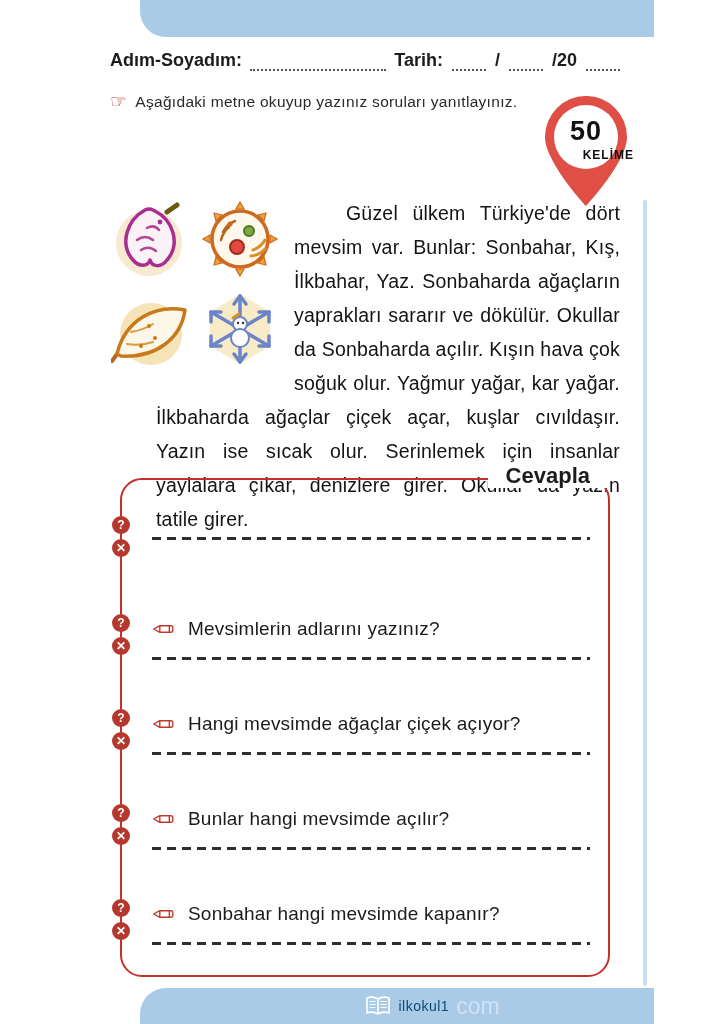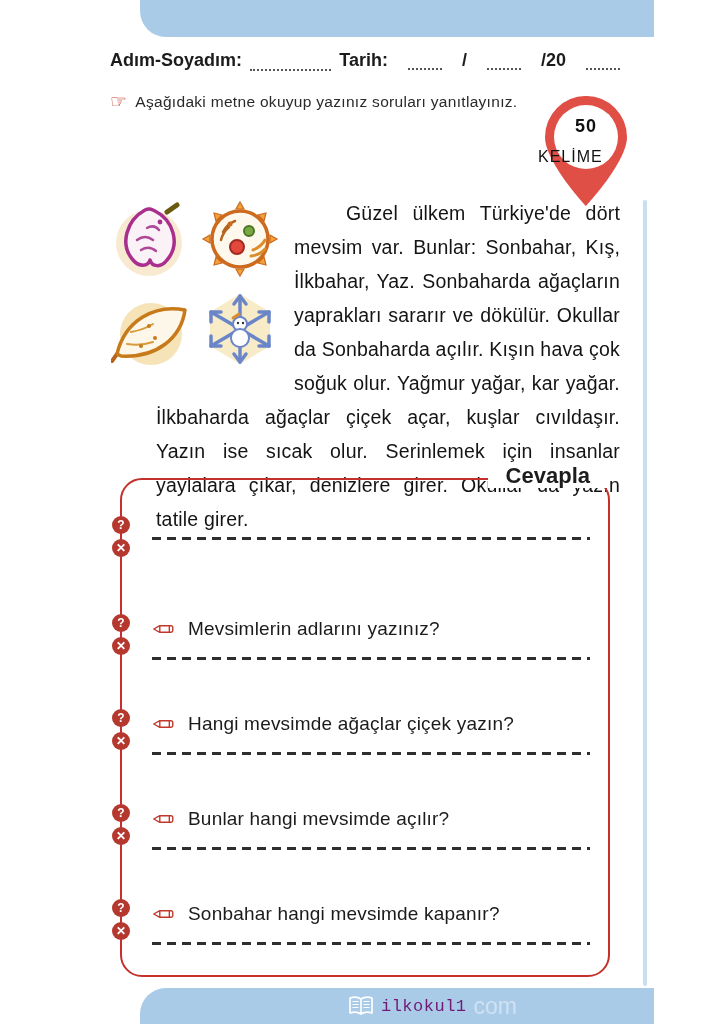--- a/index.html
+++ b/index.html
@@ -24,37 +24,37 @@
     background:#c8dff2; border-radius:2px;
   }
   
   .headerline {
     position:absolute; left:40px; right:34px; top:50px;
     display:flex; align-items:flex-end; gap:8px;
     font-size:18px; font-weight:bold; color:#1c1c1c;
   }
   .dotline { flex:1; border-bottom:2px dotted #555; height:20px; }
   .dotshort { width:34px; border-bottom:2px dotted #555; height:20px; }
-  .datewrap { display:flex; gap:20px; white-space:nowrap; }
+  .datewrap { display:flex; align-items:flex-end; gap:9px; white-space:nowrap; }
   
   .instruction {
     position:absolute; left:40px; top:92px; font-size:15.5px; color:#2a2a2a;
     display:flex; align-items:center; gap:8px; letter-spacing:0.3px;
   }
   .handicon { color:#c0392b; font-size:19px; line-height:1; }
   
   .badge { position:absolute; right:20px; top:96px; width:96px; height:112px; }
   .badge svg { position:absolute; left:0; top:0; }
   .badge .num {
     position:absolute; left:0; top:20px; width:96px; text-align:center;
-    font-size:18px; font-weight:bold; color:#111; letter-spacing:1px;
+    font-size:27px; font-weight:bold; color:#111; letter-spacing:1px;
   }
   .badge .unit {
-    position:absolute; left:0; top:52px; width:96px; text-align:left;
-    font-size:16px; font-weight:normal; color:#111; letter-spacing:1px;
+    position:absolute; left:0; top:52px; width:96px; text-align:right;
+    font-size:12px; font-weight:bold; color:#111; letter-spacing:1px;
   }
   
   .title {
     position:absolute; left:0; right:0; top:136px; text-align:center;
     font-size:34px; font-weight:bold; color:#cc2a24; letter-spacing:2px;
   }
   
   .content { position:absolute; left:40px; right:34px; top:196px; }
   .seasonbox {
     float:left; width:172px; height:200px; margin-right:12px;
@@ -84,21 +84,21 @@
   }
   .sideicons {
     position:absolute; left:-40px; top:-4px; display:flex; flex-direction:column; gap:5px;
   }
   .minicircle {
     width:18px; height:18px; border-radius:50%; background:#b5382e; color:#fff;
     display:flex; align-items:center; justify-content:center;
     font-size:12px; font-weight:bold; line-height:1;
   }
   
-  .brand { color:#701a75; font-size:17px; letter-spacing:0.5px;font-family:Liberation Mono, monospace; }
+  .brand { color:#0c4a6e; font-size:14px; letter-spacing:0.5px; }
   .brandsuffix { color:rgba(255,255,255,0.45); font-size:23px; }
 </style>
 </head>
 <body>
 
 <div class="page">
 
   <div class="topbar"></div>
   <div class="rightstrip"></div>
 
@@ -213,21 +213,21 @@
 
     <div class="qa" style="top:233px">
       <div class="sideicons">
         <span class="minicircle">?</span>
         <span class="minicircle">✕</span>
       </div>
       <div class="qrow">
         <svg width="26" height="14" viewBox="0 0 30 14">
           <path d="M2,7 L9,3.2 L9,10.8 Z M9,3.2 h13 a2,2 0 0 1 2,2 v3.6 a2,2 0 0 1 -2,2 h-13 Z M20,3.2 v7.6" fill="none" stroke="#c0392b" stroke-width="1.6" stroke-linejoin="round"></path>
         </svg>
-        <span>Hangi mevsimde ağaçlar çiçek yazın?</span>
+        <span>Hangi mevsimde ağaçlar çiçek açıyor?</span>
       </div>
       <div class="dashline"></div>
     </div>
 
     <div class="qa" style="top:328px">
       <div class="sideicons">
         <span class="minicircle">?</span>
         <span class="minicircle">✕</span>
       </div>
       <div class="qrow">

